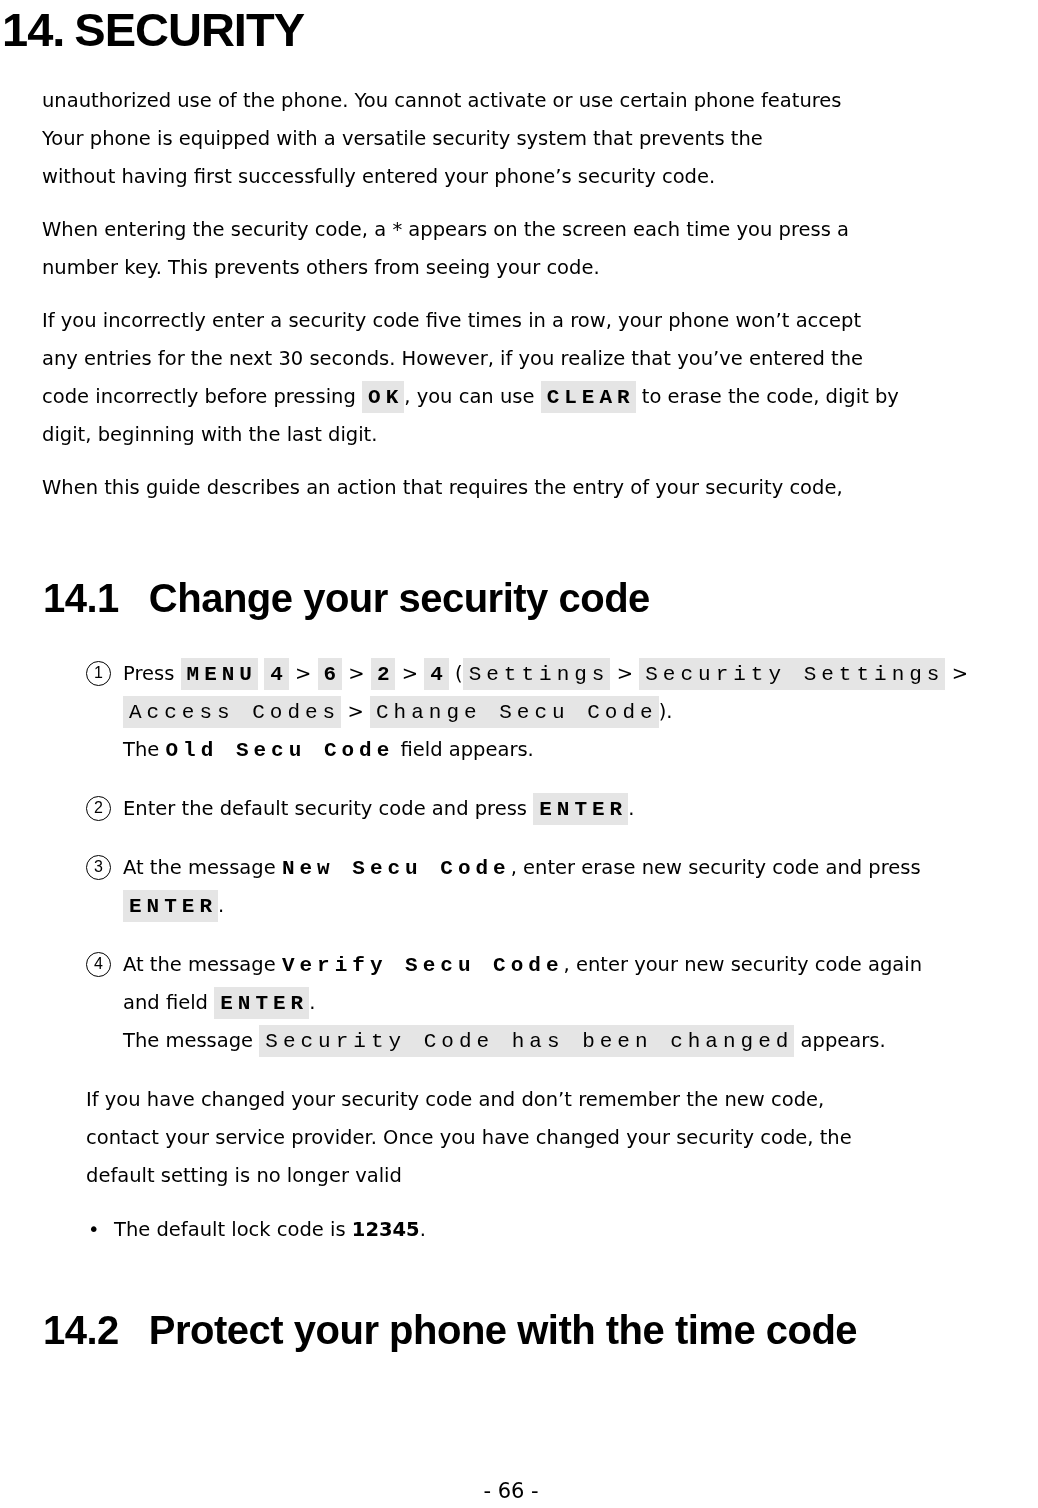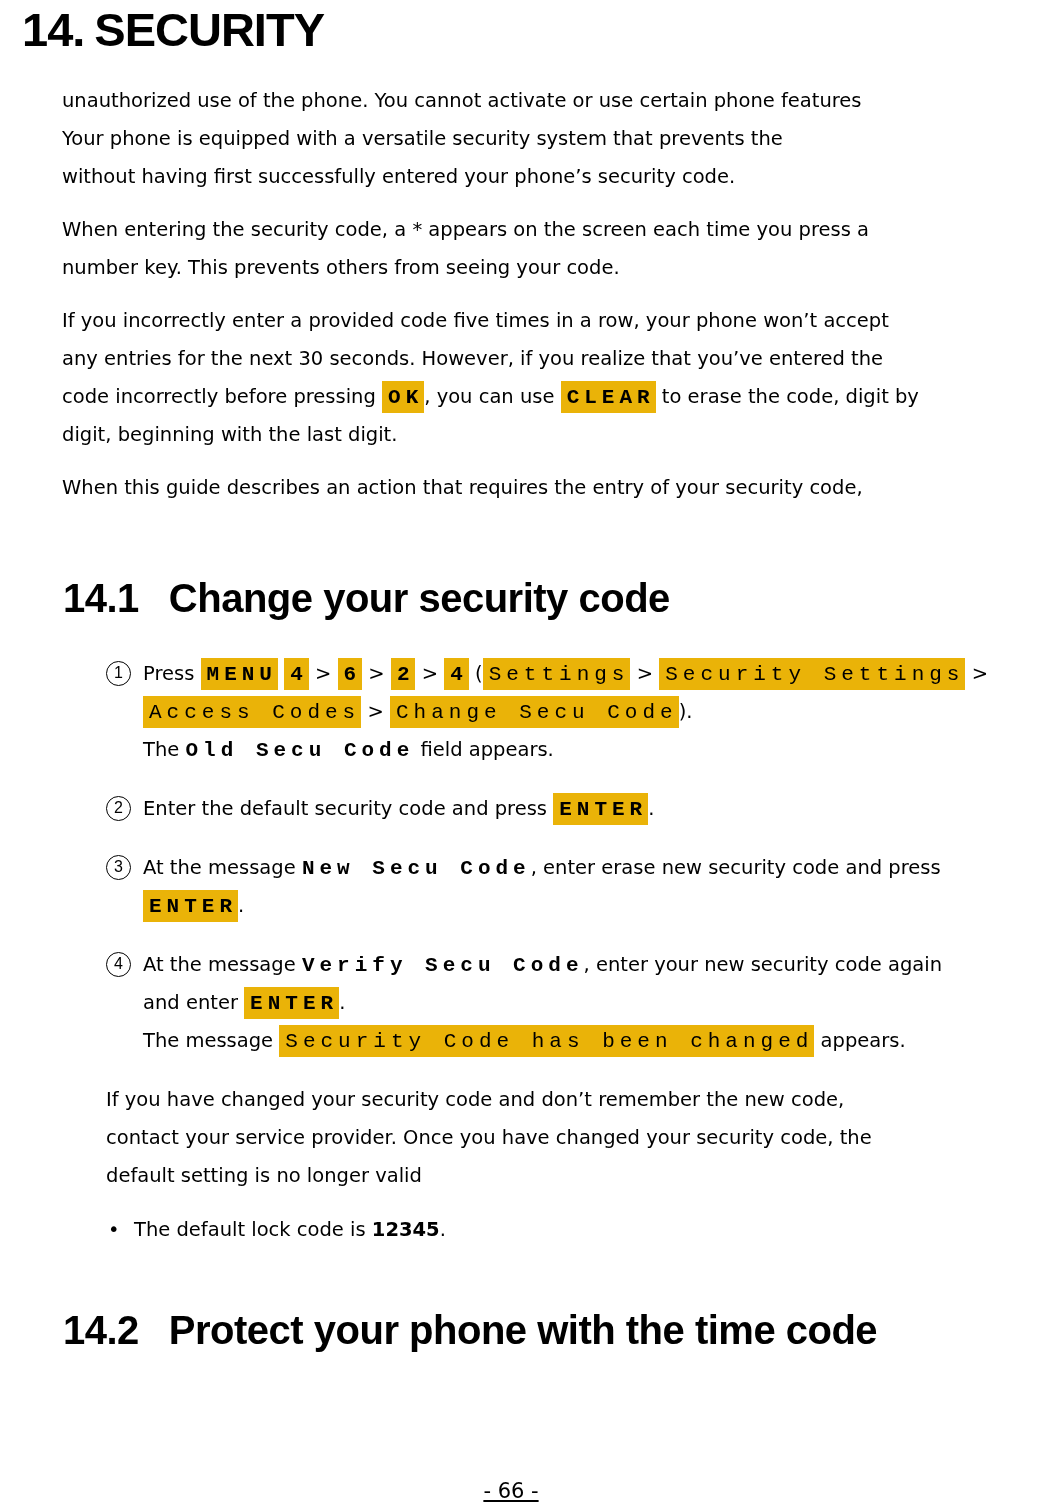--- a/index.html
+++ b/index.html
@@ -9,21 +9,21 @@
   }
   body {
     width: 1038px;
     height: 1508px;
     position: relative;
     overflow: hidden;
     color: #000000;
     font-family: "DejaVu Sans", "Liberation Sans", sans-serif;
     font-size: 19.5px;
   }
-  .page { padding-top: 2px; padding-left: 20px; }
+  .page { padding-top: 2px; }
 
   h1 {
     margin: 0 0 24px 2px;
     font-family: "Liberation Sans", sans-serif;
     font-weight: bold;
     font-size: 47px;
     line-height: 56px;
     letter-spacing: -1px;
   }
   .h1-num { margin-right: 10px; }
@@ -52,21 +52,21 @@
   .seg-bold { font-weight: bold; }
   .seg-mono-bold,
   .seg-mono-hl,
   .seg-mono-bold-hl {
     font-family: "Liberation Mono", monospace;
     font-size: 21px;
     letter-spacing: 5px;
   }
   .seg-mono-bold, .seg-mono-bold-hl { font-weight: bold; }
   .seg-mono-hl, .seg-mono-bold-hl {
-    background: #eab308;
+    background: #e5e5e5;
     padding: 5px 1px 4px 6px;
   }
 
   .steps { margin-left: 86px; }
   .step { display: flex; margin-bottom: 21px; }
   .step-marker {
     flex-shrink: 0;
     width: 25px;
     height: 25px;
     box-sizing: border-box;
@@ -87,21 +87,20 @@
 
   .footer {
     position: absolute;
     left: 0;
     right: 16px;
     bottom: 0;
     height: 30px;
     line-height: 26px;
     text-align: center;
     font-size: 21px;
-    text-decoration: underline;
   }
 </style>
 </head>
 <body>
 
 <div class="page">
 
   <h1>
     <span class="h1-num">14.</span><span>SECURITY</span>
   </h1>
@@ -110,21 +109,21 @@
     <div class="para">
         <div class="line"><span class="seg-plain">unauthorized use of the phone. You cannot activate or use certain phone features</span></div>
         <div class="line"><span class="seg-plain">Your phone is equipped with a versatile security system that prevents the</span></div>
         <div class="line"><span class="seg-plain">without having first successfully entered your phone’s security code.</span></div>
       </div>
     <div class="para">
         <div class="line"><span class="seg-plain">When entering the security code, a * appears on the screen each time you press a</span></div>
         <div class="line"><span class="seg-plain">number key. This prevents others from seeing your code.</span></div>
       </div>
     <div class="para">
-        <div class="line"><span class="seg-plain">If you incorrectly enter a provided code five times in a row, your phone won’t accept</span></div>
+        <div class="line"><span class="seg-plain">If you incorrectly enter a security code five times in a row, your phone won’t accept</span></div>
         <div class="line"><span class="seg-plain">any entries for the next 30 seconds. However, if you realize that you’ve entered the</span></div>
         <div class="line"><span class="seg-plain">code incorrectly before pressing </span><span class="seg-mono-bold-hl">OK</span><span class="seg-plain">, you can use </span><span class="seg-mono-bold-hl">CLEAR</span><span class="seg-plain"> to erase the code, digit by</span></div>
         <div class="line"><span class="seg-plain">digit, beginning with the last digit.</span></div>
       </div>
     <div class="para">
         <div class="line"><span class="seg-plain">When this guide describes an action that requires the entry of your security code,</span></div>
       </div>
   </div>
 
   <h2>
@@ -150,21 +149,21 @@
       <span class="step-marker">3</span>
       <div class="step-body">
           <div class="line"><span class="seg-plain">At the message </span><span class="seg-mono-bold">New Secu Code</span><span class="seg-plain">, enter erase new security code and press</span></div>
           <div class="line"><span class="seg-mono-bold-hl">ENTER</span><span class="seg-plain">.</span></div>
         </div>
     </div>
     <div class="step">
       <span class="step-marker">4</span>
       <div class="step-body">
           <div class="line"><span class="seg-plain">At the message </span><span class="seg-mono-bold">Verify Secu Code</span><span class="seg-plain">, enter your new security code again</span></div>
-          <div class="line"><span class="seg-plain">and enter </span><span class="seg-mono-bold-hl">ENTER</span><span class="seg-plain">.</span></div>
+          <div class="line"><span class="seg-plain">and field </span><span class="seg-mono-bold-hl">ENTER</span><span class="seg-plain">.</span></div>
           <div class="line"><span class="seg-plain">The message </span><span class="seg-mono-hl">Security Code has been changed</span><span class="seg-plain"> appears.</span></div>
         </div>
     </div>
   </div>
 
   <div class="note">
       <div class="line"><span class="seg-plain">If you have changed your security code and don’t remember the new code,</span></div>
       <div class="line"><span class="seg-plain">contact your service provider. Once you have changed your security code, the</span></div>
       <div class="line"><span class="seg-plain">default setting is no longer valid</span></div>
     </div>

